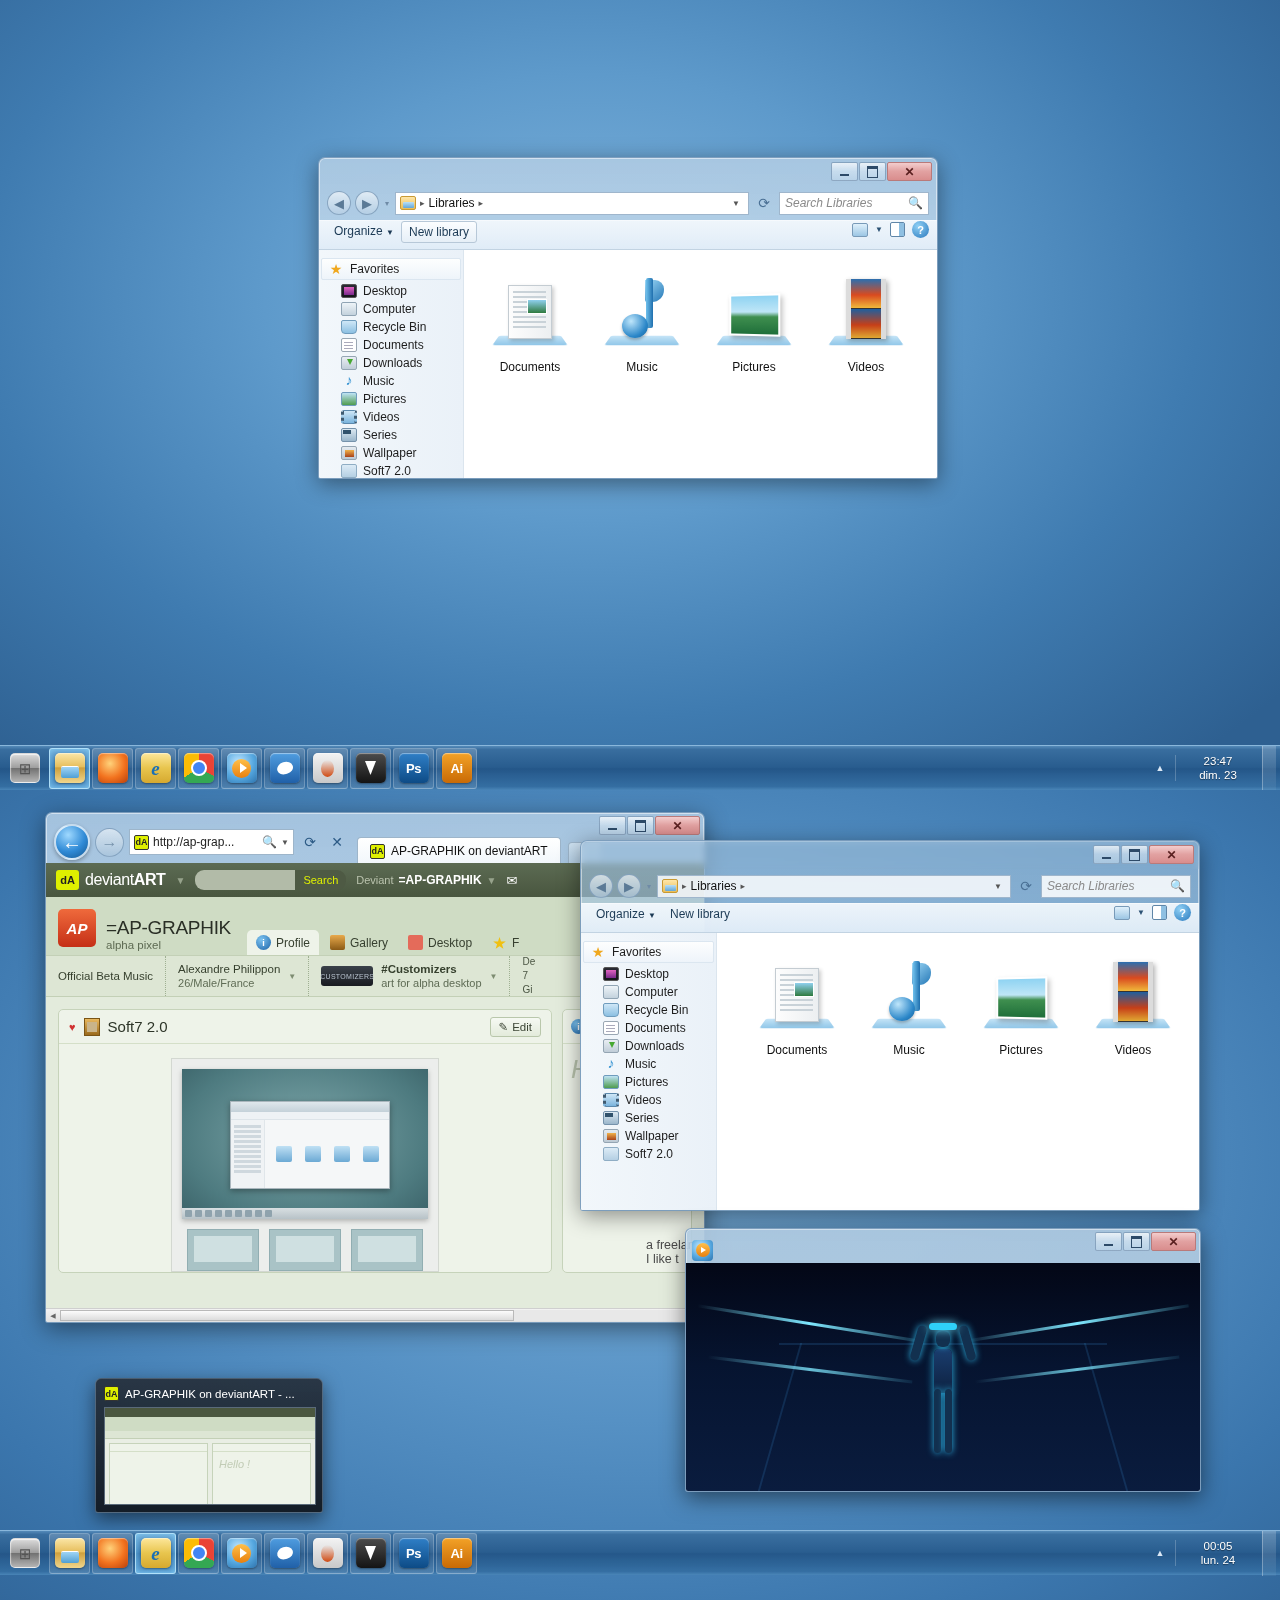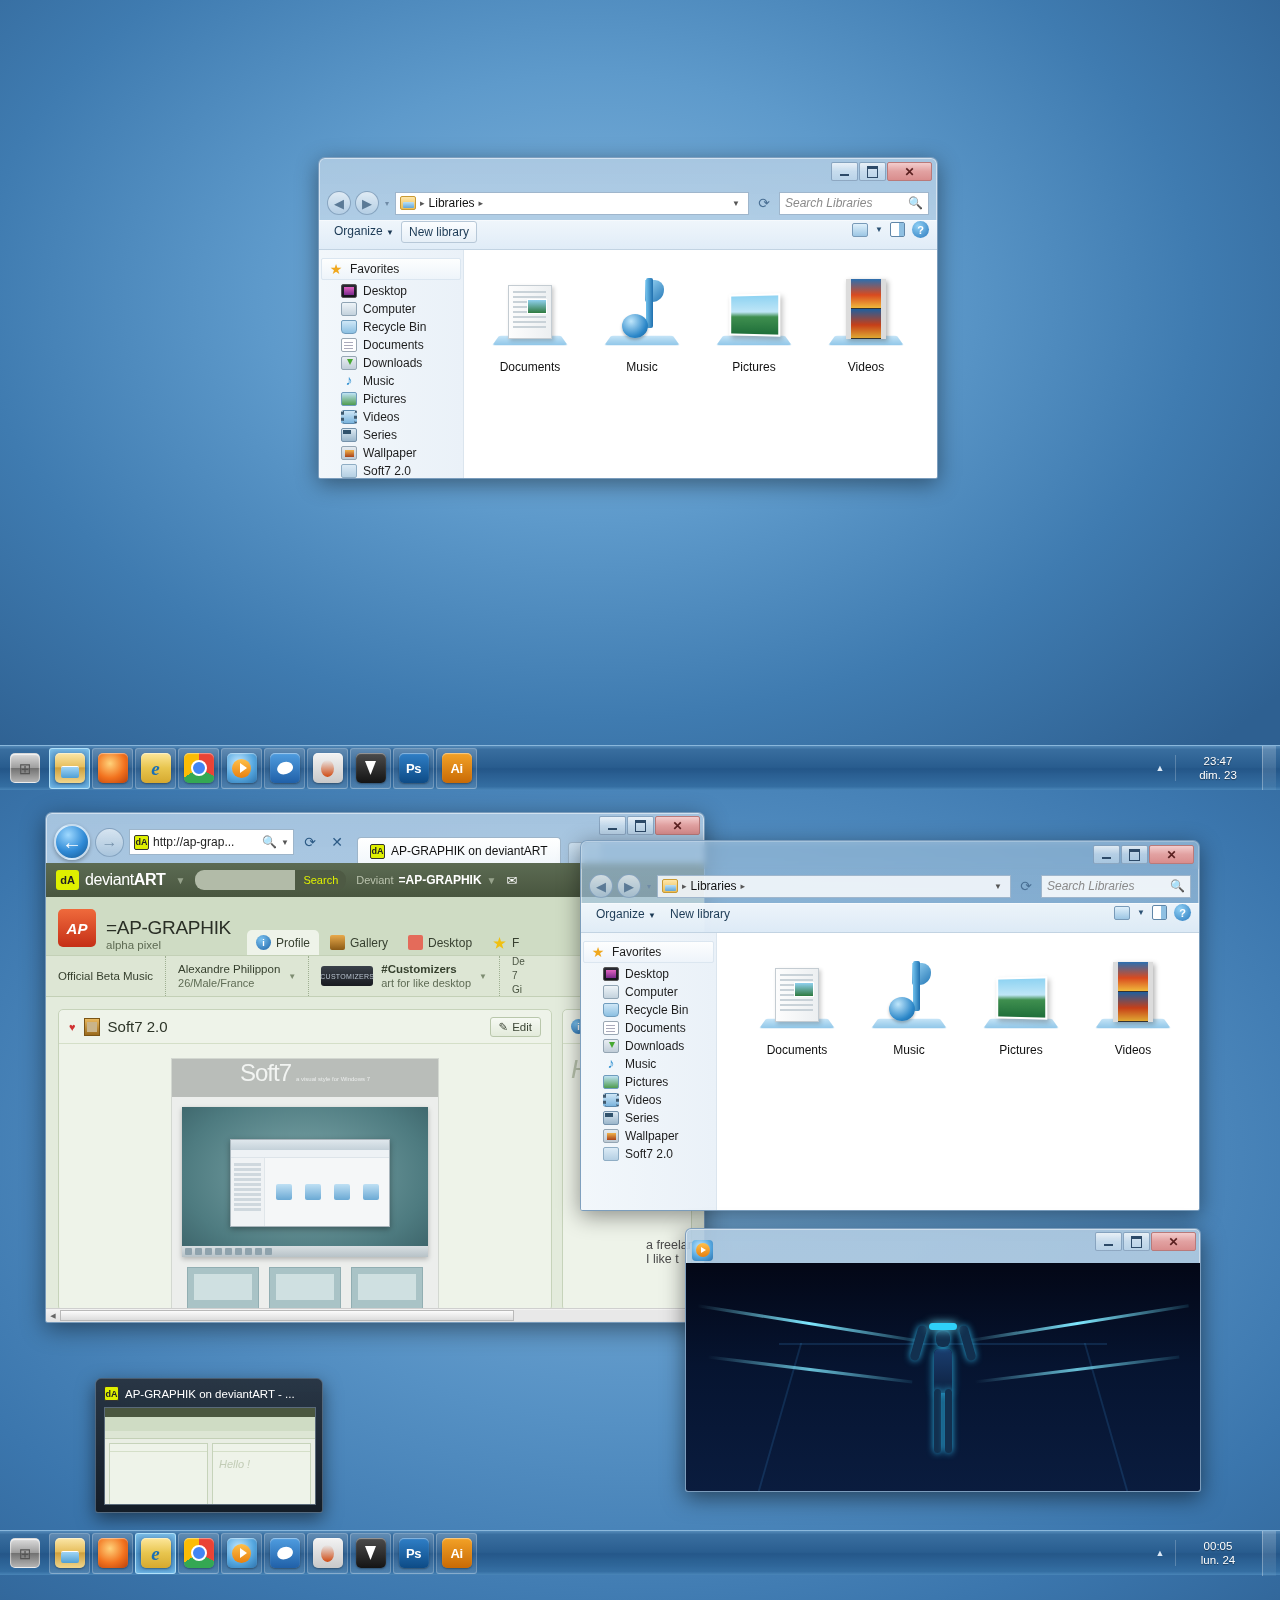--- a/index.html
+++ b/index.html
@@ -746,21 +746,21 @@
             <div class="mline2">
               <div>Alexandre Philippon</div>
               <small>26/Male/France</small>
             </div>
             <span class="mcaret">▼</span>
           </div>
           <div class="mcell">
             <span class="cust-badge">CUSTOMIZERS</span>
             <div class="mline2">
               <div style="font-weight:bold;">#Customizers</div>
-              <small>art for like desktop</small>
+              <small>art for alpha desktop</small>
             </div>
             <span class="mcaret">▼</span>
           </div>
           <div class="mcell" style="border-right:none;">
             <div class="mline2" style="font-size:10px;color:#4b5643;">
               <div>De</div>
               <div>7</div>
               <div>Gi</div>
             </div>
           </div>
@@ -771,24 +771,20 @@
             <div class="da-card-head">
               <span class="heart">♥</span>
               <span class="frame-ic"></span>
               <span class="da-card-title">Soft7 2.0</span>
               <span class="edit-btn">
                 <span>✎</span>
                 <span>Edit</span>
               </span>
             </div>
             <div class="soft7-shot">
-              <div class="s7-head">
-                <b>Soft7</b>
-                <small>a visual style for Windows 7</small>
-              </div>
               <div class="s7-desk">
                 <div class="s7-win">
                   <div class="tb"></div>
                     <div class="tb2"></div>
                   <div class="bd">
                     <div class="sb">
                         <i></i>
                         <i></i>
                         <i></i>
                         <i></i>

